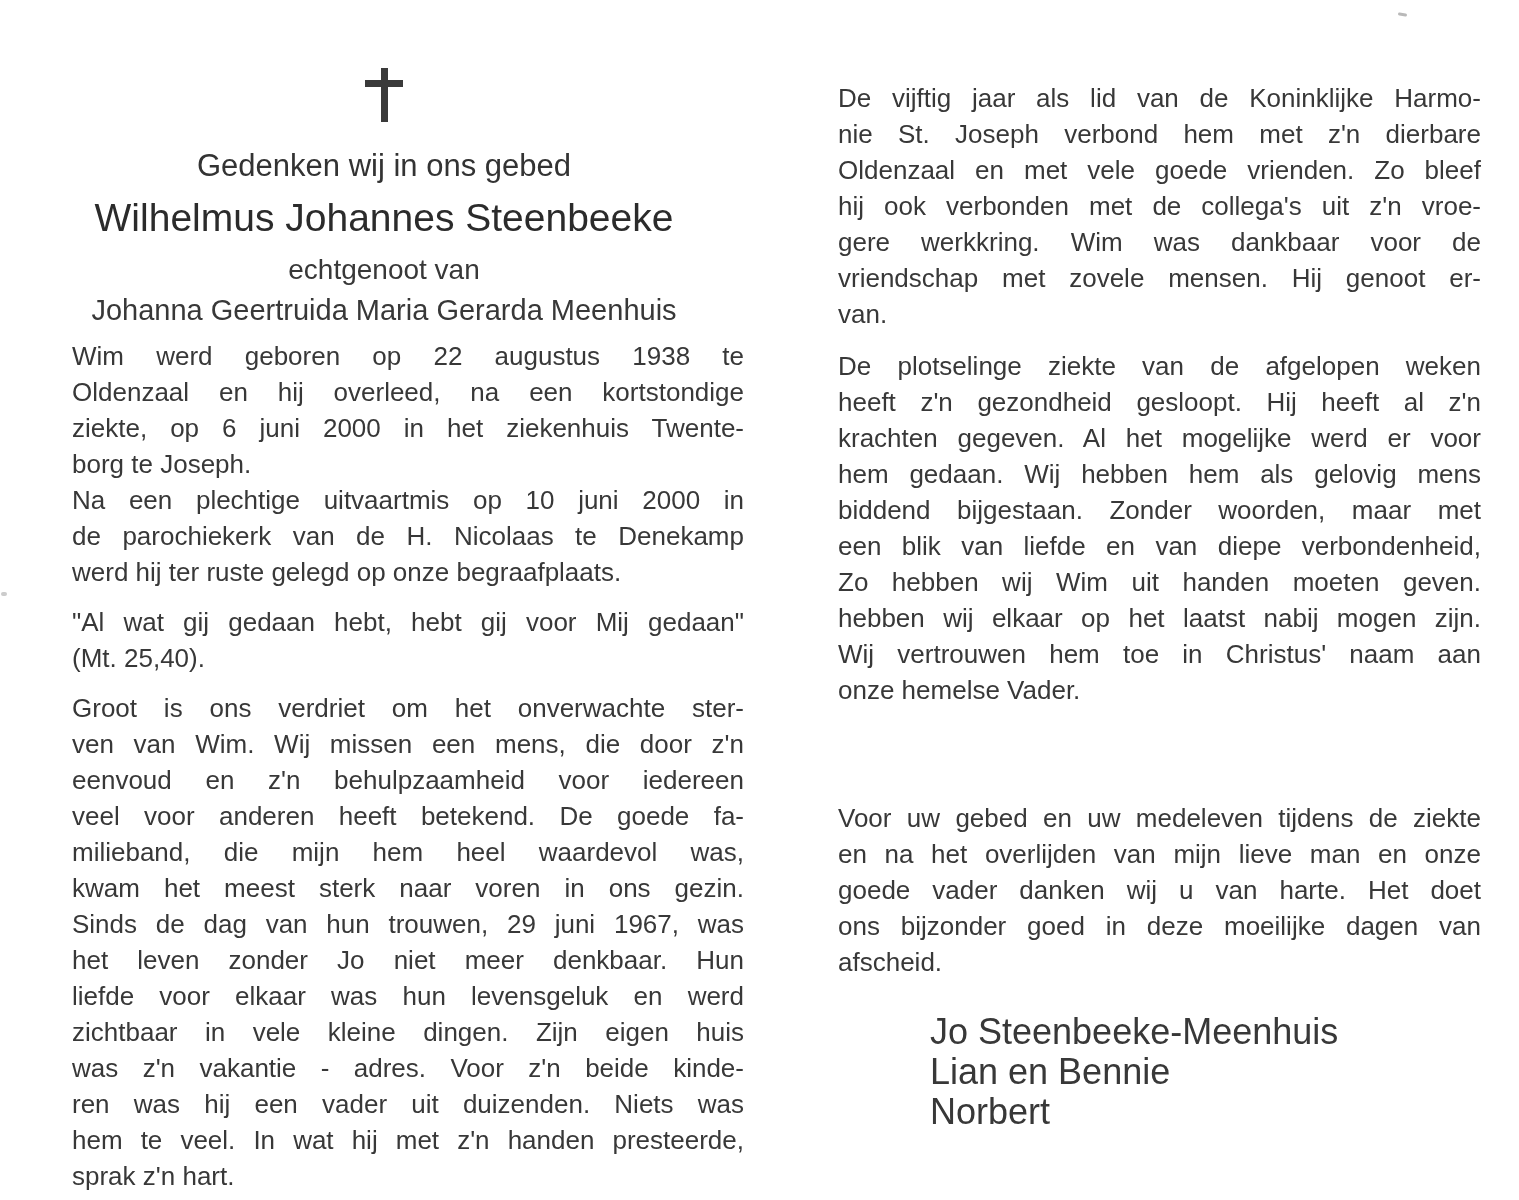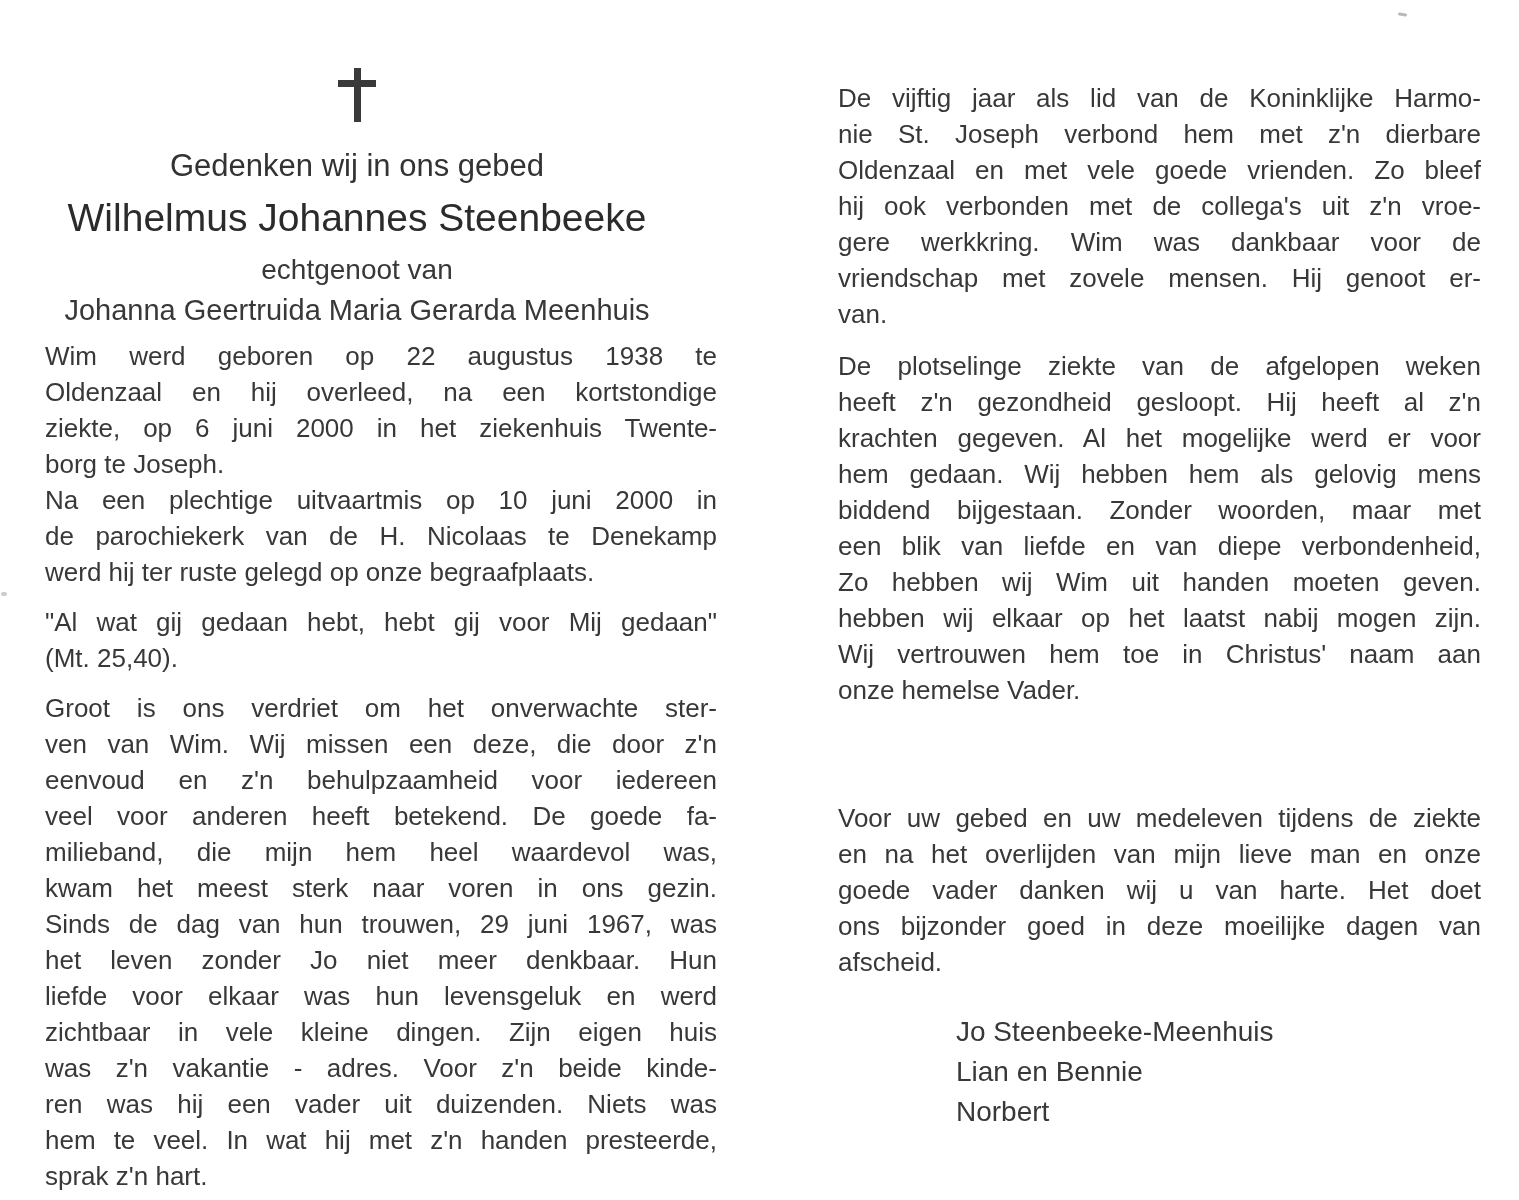--- a/index.html
+++ b/index.html
@@ -5,21 +5,21 @@
   html, body { margin: 0; padding: 0; }
   body {
     width: 1519px; height: 1200px;
     background: #ffffff;
     font-family: "Liberation Sans", "DejaVu Sans", sans-serif;
     color: #383838;
     overflow: hidden;
   }
   .page { position: relative; width: 1519px; height: 1200px; background: #ffffff; }
 
-  .col-left  { position: absolute; left: 45px;  top: 0;    width: 672px; }
+  .col-left  { position: absolute; left: 72px;  top: 0;    width: 672px; }
   .col-right { position: absolute; left: 838px; top: 80px; width: 643px; }
 
   .header { width: 624px; text-align: center; padding-top: 68px; }
 
   .cross { position: relative; width: 40px; height: 54px; margin: 0 auto; }
   .cross::before {
     content: ""; position: absolute; left: 17px; top: 0;
     width: 7px; height: 54px; background: #3a3a3a;
   }
   .cross::after {
@@ -37,21 +37,21 @@
   .para .tline:last-child { text-align-last: left; }
   .sig .tline { text-align: left; text-align-last: left; }
 
   .p-birth   { margin-top: 10px; }
   .p-funeral { margin-top: 0; }
   .p-quote   { margin-top: 14px; }
   .p-grief   { margin-top: 14px; }
 
   .r-p2 { margin-top: 16px; }
   .r-p3 { margin-top: 92px; }
-  .sig  { margin-top: 32px; margin-left: 118px; line-height: 40px; font-size: 28px; }
+  .sig  { margin-top: 32px; margin-left: 92px; line-height: 40px; font-size: 36px; }
 
   .artifact-tr {
     position: absolute; top: 13px; left: 1398px;
     width: 9px; height: 3px; background: #b9b9b9;
     border-radius: 2px; transform: rotate(8deg);
   }
   .artifact-l {
     position: absolute; top: 592px; left: 1px;
     width: 6px; height: 4px; background: #cccccc; border-radius: 2px;
   }
@@ -81,21 +81,21 @@
         <div class="tline">Na een plechtige uitvaartmis op 10 juni 2000 in</div>
         <div class="tline">de parochiekerk van de H. Nicolaas te Denekamp</div>
         <div class="tline">werd hij ter ruste gelegd op onze begraafplaats.</div>
       </div>
     <div class="para p-quote">
         <div class="tline">"Al wat gij gedaan hebt, hebt gij voor Mij gedaan"</div>
         <div class="tline">(Mt. 25,40).</div>
       </div>
     <div class="para p-grief">
         <div class="tline">Groot is ons verdriet om het onverwachte ster-</div>
-        <div class="tline">ven van Wim. Wij missen een deze, die door z'n</div>
+        <div class="tline">ven van Wim. Wij missen een mens, die door z'n</div>
         <div class="tline">eenvoud en z'n behulpzaamheid voor iedereen</div>
         <div class="tline">veel voor anderen heeft betekend. De goede fa-</div>
         <div class="tline">milieband, die mijn hem heel waardevol was,</div>
         <div class="tline">kwam het meest sterk naar voren in ons gezin.</div>
         <div class="tline">Sinds de dag van hun trouwen, 29 juni 1967, was</div>
         <div class="tline">het leven zonder Jo niet meer denkbaar. Hun</div>
         <div class="tline">liefde voor elkaar was hun levensgeluk en werd</div>
         <div class="tline">zichtbaar in vele kleine dingen. Zijn eigen huis</div>
         <div class="tline">was z'n vakantie - adres. Voor z'n beide kinde-</div>
         <div class="tline">ren was hij een vader uit duizenden. Niets was</div>

